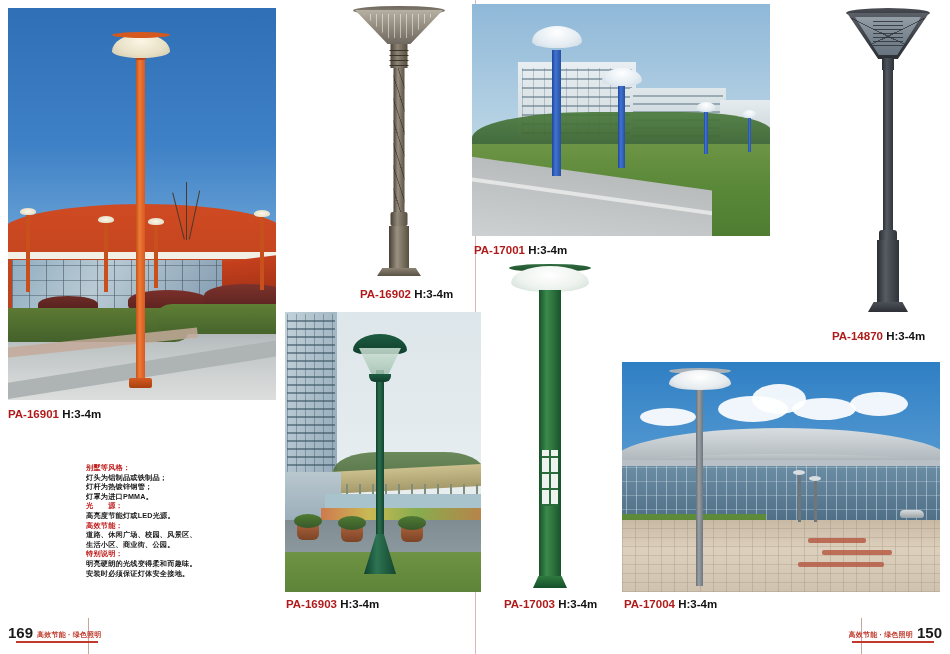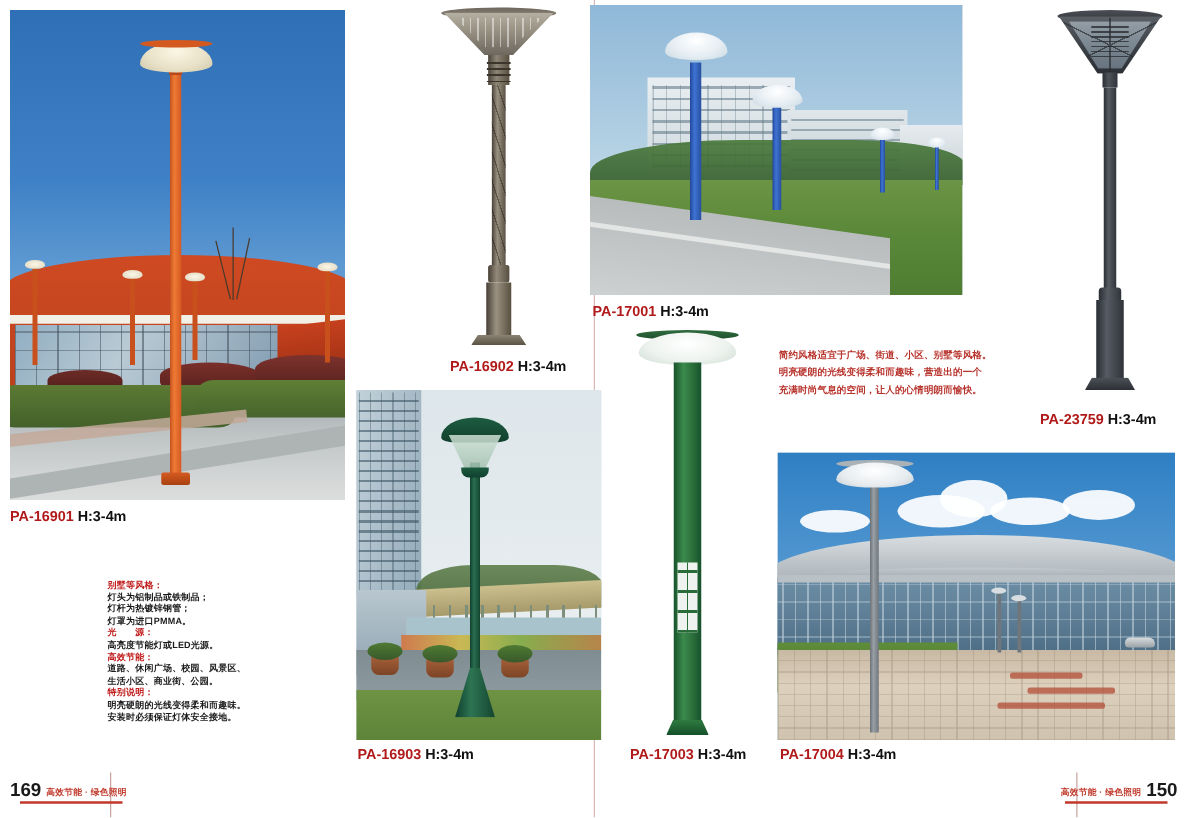--- a/index.html
+++ b/index.html
@@ -381,40 +381,35 @@
     <div class="bluepole" style="left:232px;top:104px;width:4px;height:46px;"></div>
     <div class="bluelamp" style="left:224px;top:98px;width:20px;height:10px;"></div>
     <div class="bluepole" style="left:276px;top:110px;width:3px;height:38px;"></div>
     <div class="bluelamp" style="left:270px;top:106px;width:15px;height:8px;"></div>
   </div>
   <div class="label" style="left:474px;top:244px;">
     <span class="code">PA-17001</span>
     <span class="h">H:3-4m</span>
   </div>
 
-  <div class="desc">
-    <div>简约风格适宜于广场、街道、小区、别墅等风格。</div>
-    <div>明亮硬朗的光线变得柔和而趣味，营造出的一个</div>
-    <div>充满时尚气息的空间，让人的心情明朗而愉快。</div>
-  </div>
 
   <div class="prod" id="pr17002">
     <div class="conetop"></div>
     <div class="cone"></div>
     <div class="glass"></div>
     <div class="louv"></div>
     <div class="ribs"></div>
     <div class="neck"></div>
     <div class="pole"></div>
     <div class="swell"></div>
     <div class="lower"></div>
     <div class="foot"></div>
   </div>
   <div class="label" style="left:832px;top:330px;">
-    <span class="code">PA-23759</span>
+    <span class="code">PA-14870</span>
     <span class="h">H:3-4m</span>
   </div>
 
   <div class="photo" id="ph16903">
     <div class="sky"></div>
     <div class="tower">
         <i></i>
       </div>
     <div class="treesb"></div>
     <div class="canopy"></div>

